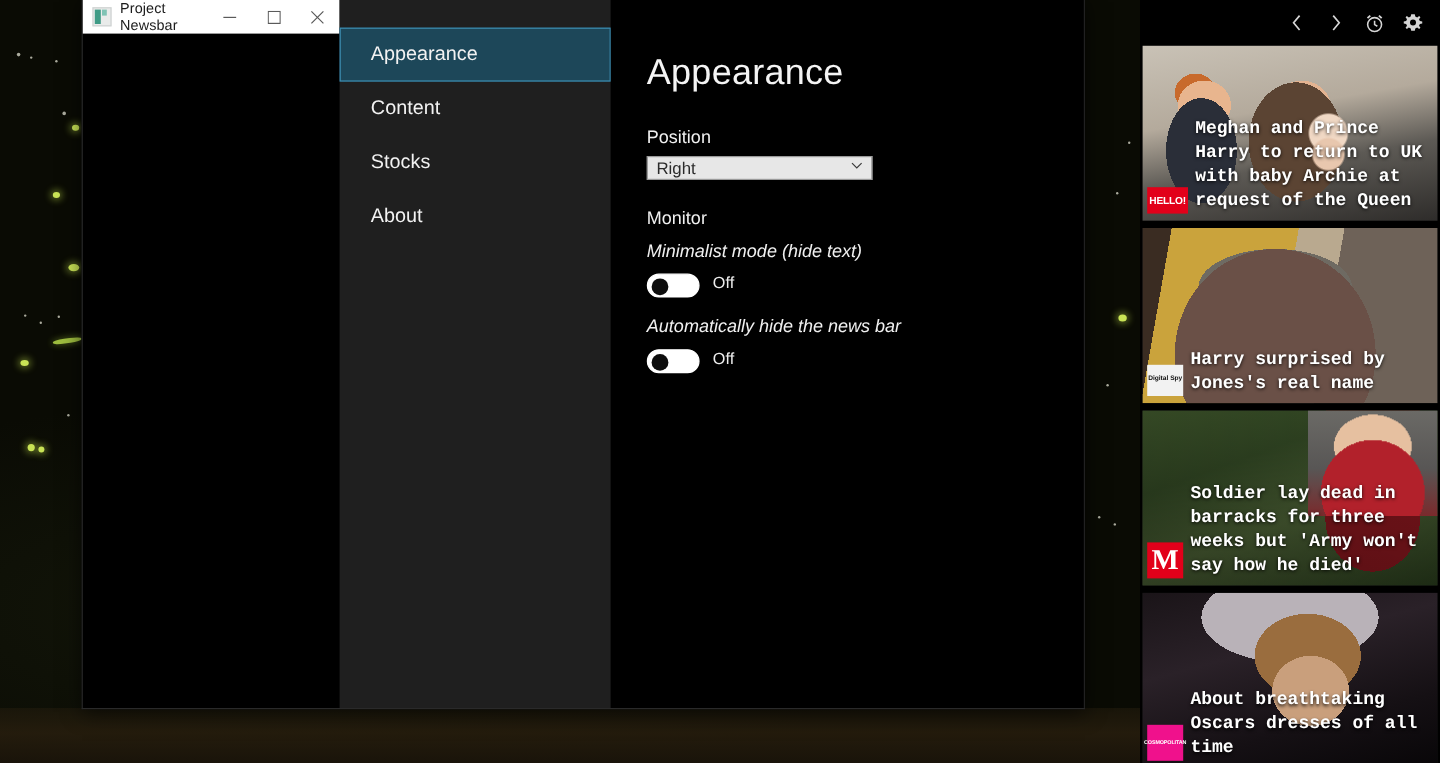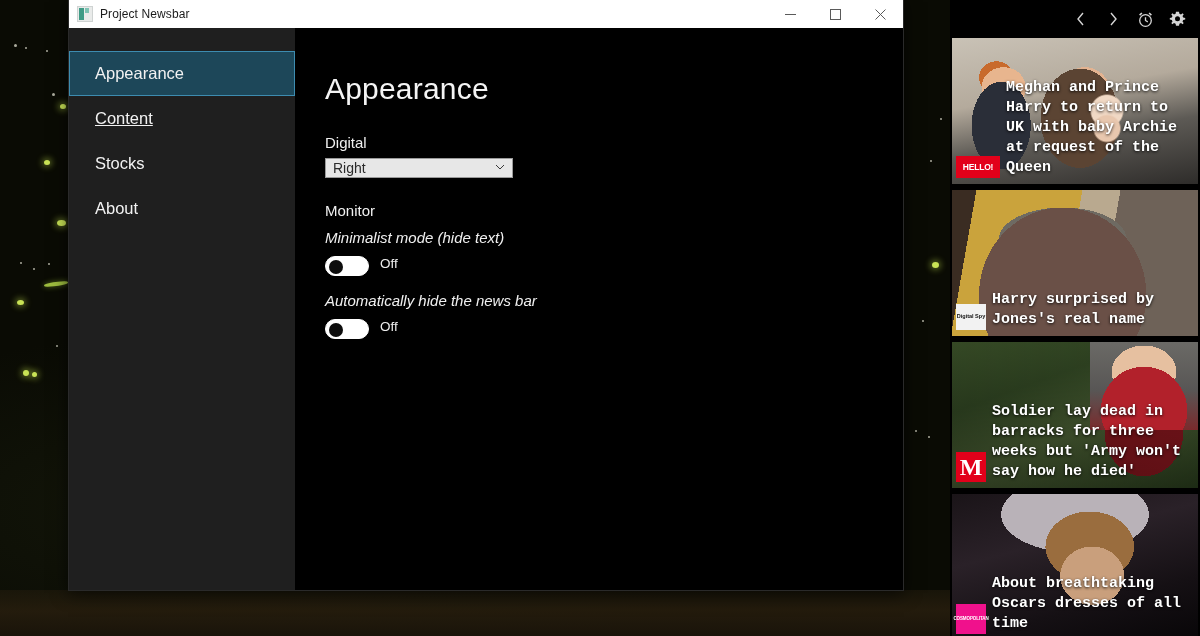--- a/index.html
+++ b/index.html
@@ -35,21 +35,21 @@
   #ground {
     position:absolute; left:0; right:0; bottom:0; height:46px;
     background:linear-gradient(180deg, rgba(32,26,12,.65) 0%, rgba(40,30,14,.85) 45%, rgba(26,20,10,.95) 100%);
   }
 
   
   #app-window {
     position:absolute; left:68px; top:0; width:836px; height:591px;
     background:#000;
     box-shadow:0 2px 16px rgba(0,0,0,.65);
-    display:flex; flex-direction:column;
+    display:flex; flex-direction:row;
     border:1px solid #2a2a2a; border-top:none;
   }
   #titlebar {
     height:28px; background:#fff; display:flex; align-items:center;
     flex:0 0 28px;
   }
   #title-icon {
     width:16px; height:16px; margin-left:8px; margin-right:7px;
     position:relative; flex:0 0 16px;
     background:#e9ebea;
@@ -140,21 +140,21 @@
   .news-thumb { position:absolute; inset:0; }
   .news-caption {
     position:absolute; left:0; right:0; bottom:0;
     display:flex; align-items:flex-end; gap:6px;
     padding:4px 6px 6px 4px;
   }
   .news-badge {
     flex:0 0 auto; display:flex; align-items:center; justify-content:center;
     font-weight:700; line-height:1;
   }
-  .badge-hello { width:44px; height:22px; background:#e2001a; color:#fff; font-size:8.5px; letter-spacing:-.2px; }
+  .badge-hello { width:34px; height:22px; background:#e2001a; color:#fff; font-size:8.5px; letter-spacing:-.2px; }
   .badge-dspy  { width:30px; height:26px; background:#f2f2f2; color:#111; font-size:5.5px; }
   .badge-mirror{ width:30px; height:30px; background:#e2001a; color:#fff; font-size:24px; font-family:"Liberation Serif",serif; }
   .badge-cosmo { width:30px; height:30px; background:#f0118c; color:#fff; font-size:4.5px; letter-spacing:-.1px; }
   .news-headline {
     font-size:15px; line-height:1.33; color:#fff; font-weight:600;
     text-shadow:0 1px 3px rgba(0,0,0,.9);
     font-family:Liberation Mono, monospace;
   }
 
   
@@ -246,35 +246,35 @@
         </svg>
     </span>
   </div>
 
   <div id="window-body">
 
     <nav id="sidebar">
       <div class="nav-item selected">
         <span>Appearance</span>
       </div>
-      <div class="nav-item" style="margin-top:0px;text-decoration:underline;">
+      <div class="nav-item" style="margin-top:0px;">
         <span>Content</span>
       </div>
       <div class="nav-item">
         <span>Stocks</span>
       </div>
       <div class="nav-item">
         <span>About</span>
       </div>
     </nav>
 
     <main id="content">
       <h1 id="page-title">Appearance</h1>
 
-      <div class="field-label">Digital</div>
+      <div class="field-label">Position</div>
       <div class="dropdown">
         <span>Right</span>
         <span class="dd-chevron">
           <svg width="10" height="6" viewBox="0 0 10 6">
               <path d="M1 1 L5 5 L9 1" fill="none" stroke="#3a3a3a" stroke-width="1"></path>
             </svg>
         </span>
       </div>
 
       <div class="field-label">Monitor</div>

